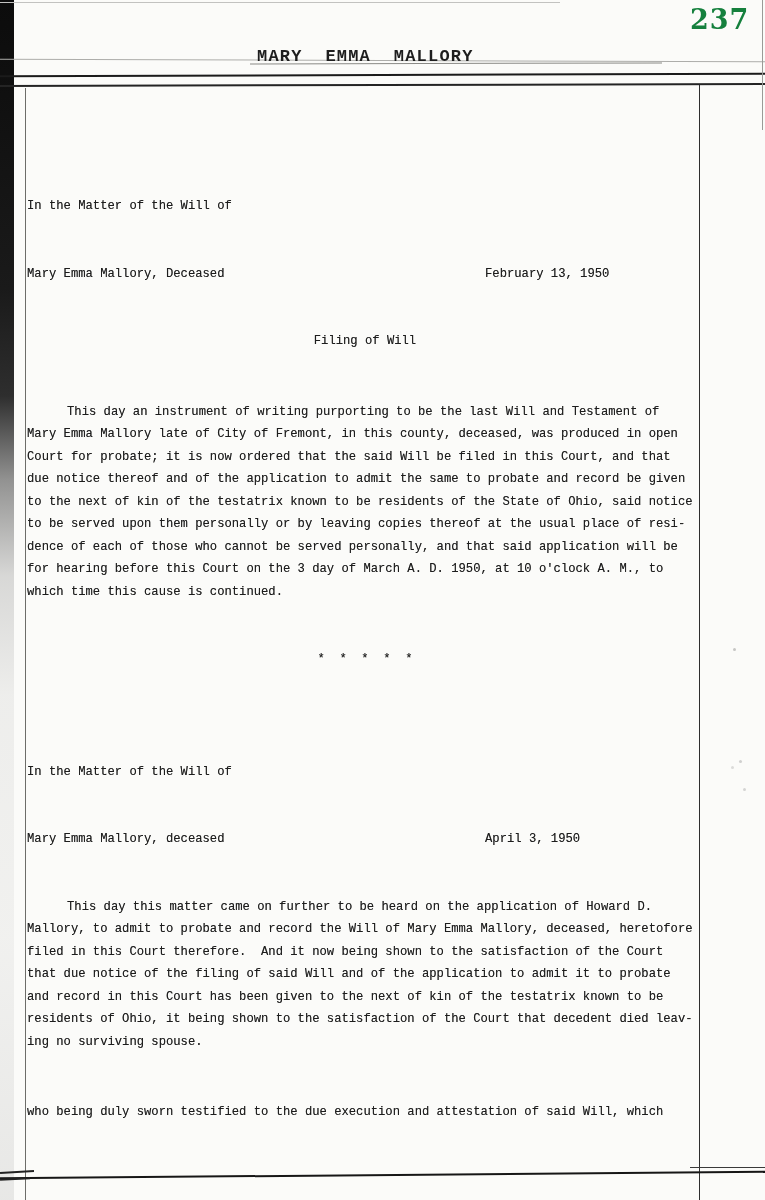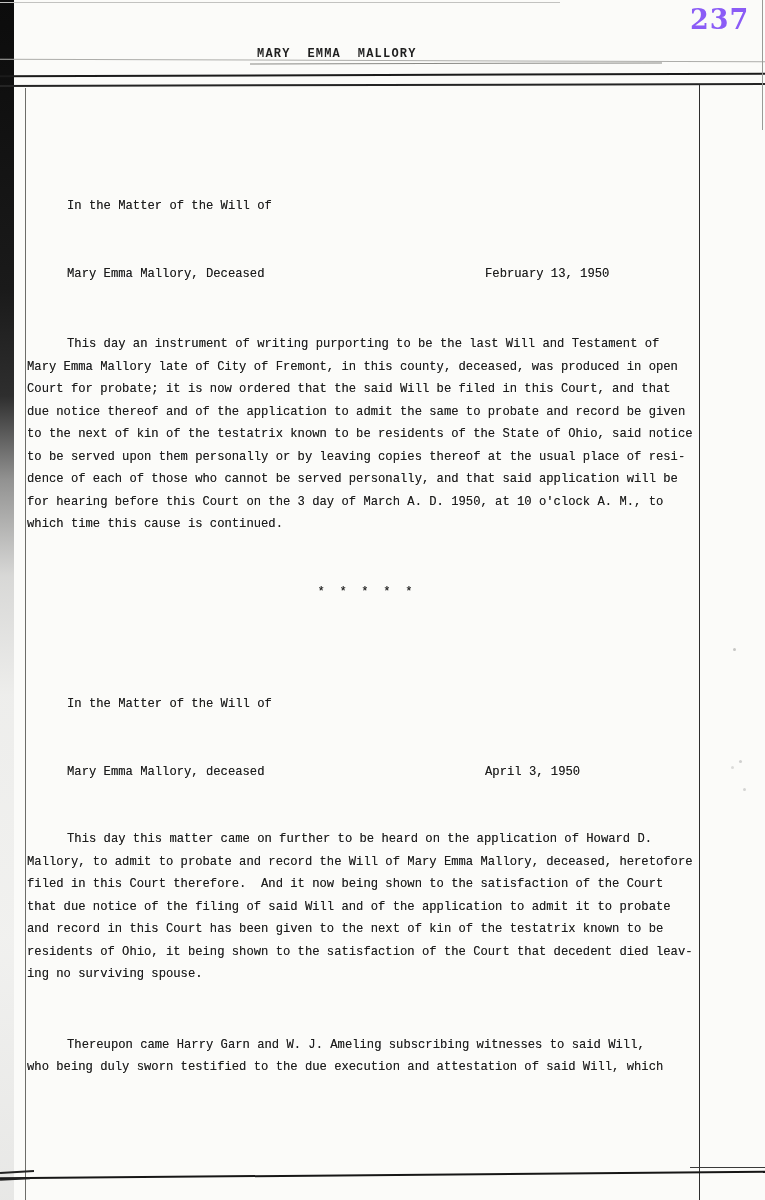--- a/index.html
+++ b/index.html
@@ -27,38 +27,38 @@
   .edge-right{position:absolute;left:762px;top:0;width:1px;height:130px;background:#9a9a96;}
   .bottom-rule{position:absolute;left:-2px;top:1174px;width:770px;height:2px;background:#161616;transform:rotate(-.5deg);}
   .bottom-eq1{position:absolute;left:0;top:1171px;width:34px;height:1.5px;background:#222;transform:rotate(-3deg);}
   .bottom-eq2{position:absolute;left:0;top:1178px;width:30px;height:1.5px;background:#222;transform:rotate(-3deg);}
   .bottom-dbl{position:absolute;left:690px;top:1167px;width:75px;height:1px;background:#3a3a3a;}
   .speck1{position:absolute;left:733px;top:648px;width:3px;height:3px;border-radius:50%;background:rgba(40,40,40,.25);box-shadow:6px 112px 0 rgba(40,40,40,.2), -2px 118px 0 rgba(40,40,40,.15), 10px 140px 0 rgba(40,40,40,.18);}
   
   .pageno{
     position:absolute;left:690px;top:4px;
     font-family:"DejaVu Serif","Liberation Serif",serif;
-    font-weight:bold;font-size:27px;color:#8b5cf6;letter-spacing:1px;
+    font-weight:bold;font-size:27px;color:#15803d;letter-spacing:1px;
   }
   .header-title{
     position:absolute;left:257px;top:47px;
-    font-size:12px;font-weight:bold;color:#1e1e1e;
+    font-size:17px;font-weight:bold;color:#1e1e1e;
     letter-spacing:1.2px;white-space:pre;
   }
   
   .content{
     position:absolute;left:27px;top:105px;width:676px;
     font-size:12.2px;line-height:22.5px;color:#1d1d1d;
     white-space:pre;
     text-shadow:0 0 .5px rgba(25,25,25,.55);
   }
   .tline{white-space:pre;}
   .ind{padding-left:40px;}
   .center{text-align:center;white-space:pre;}
-  .cap-row{position:relative;white-space:pre;padding-left:40px;}
+  .cap-row{position:relative;white-space:pre;}
   .cap-date{position:absolute;left:458px;top:0;white-space:pre;}
   .mt3{margin-top:3px;}
 </style>
 </head>
 <body>
 
 <div class="page">
 
   <div class="binding"></div>
   <div class="top-hairline"></div>
@@ -76,28 +76,29 @@
   <div class="speck1"></div>
 
   <div class="pageno">237</div>
   <div class="header-title">MARY  EMMA  MALLORY</div>
 
   <div class="content">
 
     
     <div class="cap-row"><span>In the Matter of the Will of</span></div>
     <div class="cap-row"><span>Mary Emma Mallory, Deceased</span><span class="cap-date">February 13, 1950</span></div>
+    <div class="center">Filing of Will</div>
     <div class="mt3"><div class="tline ind">This day an instrument of writing purporting to be the last Will and Testament of</div><div class="tline">Mary Emma Mallory late of City of Fremont, in this county, deceased, was produced in open</div><div class="tline">Court for probate; it is now ordered that the said Will be filed in this Court, and that</div><div class="tline">due notice thereof and of the application to admit the same to probate and record be given</div><div class="tline">to the next of kin of the testatrix known to be residents of the State of Ohio, said notice</div><div class="tline">to be served upon them personally or by leaving copies thereof at the usual place of resi-</div><div class="tline">dence of each of those who cannot be served personally, and that said application will be</div><div class="tline">for hearing before this Court on the 3 day of March A. D. 1950, at 10 o'clock A. M., to</div><div class="tline">which time this cause is continued.</div></div>
     <div class="center">*  *  *  *  *</div>
 
     
     <div class="cap-row"><span>In the Matter of the Will of</span></div>
     <div class="cap-row"><span>Mary Emma Mallory, deceased</span><span class="cap-date">April 3, 1950</span></div>
     <div><div class="tline ind">This day this matter came on further to be heard on the application of Howard D.</div><div class="tline">Mallory, to admit to probate and record the Will of Mary Emma Mallory, deceased, heretofore</div><div class="tline">filed in this Court therefore.  And it now being shown to the satisfaction of the Court</div><div class="tline">that due notice of the filing of said Will and of the application to admit it to probate</div><div class="tline">and record in this Court has been given to the next of kin of the testatrix known to be</div><div class="tline">residents of Ohio, it being shown to the satisfaction of the Court that decedent died leav-</div><div class="tline">ing no surviving spouse.</div></div>
-    <div class="mt3"><div class="tline ind">Thereupon came Harry Garn and W. J. Ameling subscribing witnesses to said Will,</div><div class="tline">who being duly sworn testified to the due execution and attestation of said Will, which</div></div>
+    <div class="mt3"><div class="tline">who being duly sworn testified to the due execution and attestation of said Will, which</div></div>
     
     
     
 
     
     
     
     
 
     

